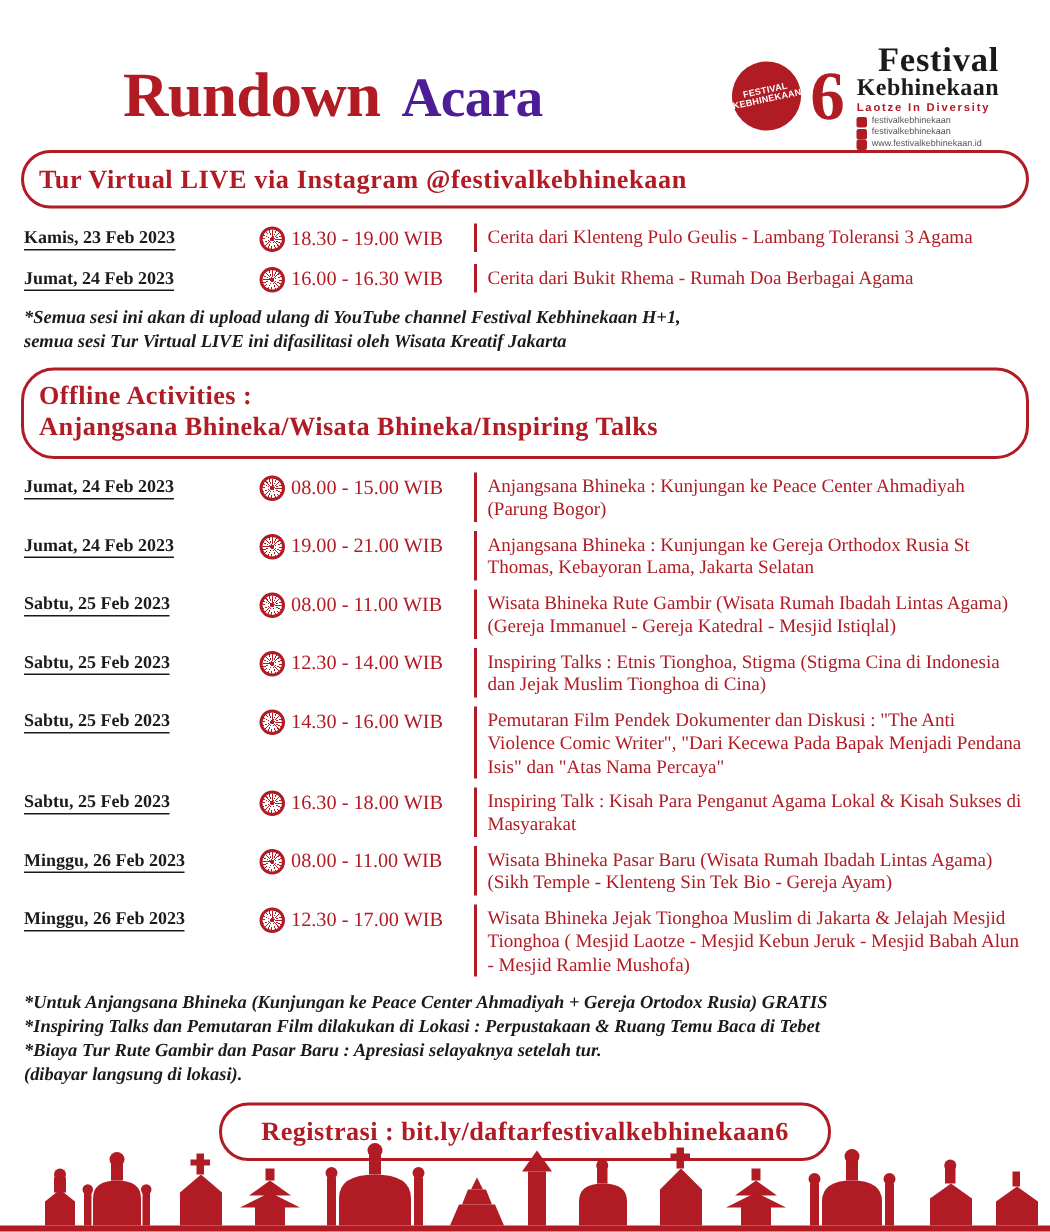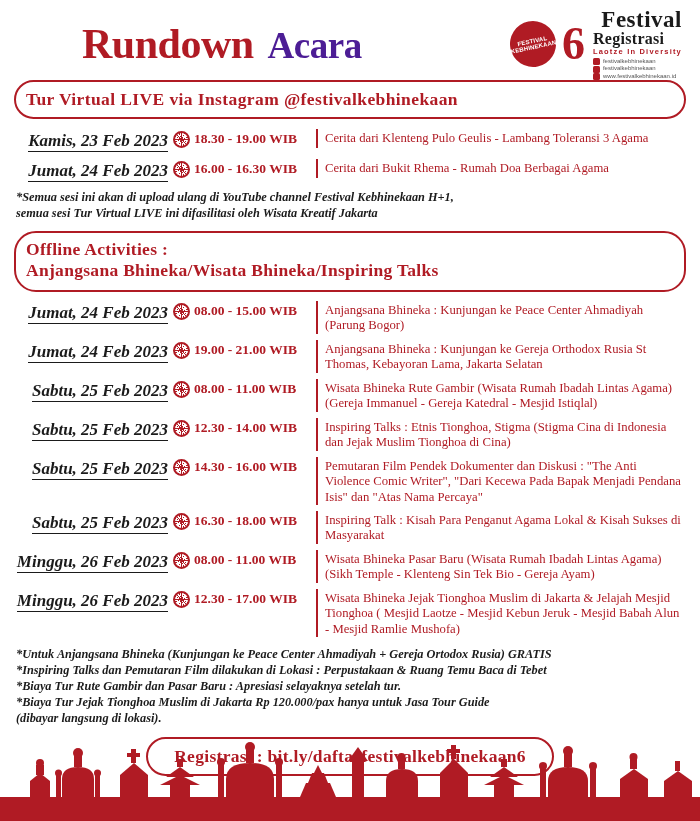--- a/index.html
+++ b/index.html
@@ -14,22 +14,23 @@
     position: relative;
     width: 700px; height: 821px;
     background: #ffffff;
   }
 
   
   .header {
     display: flex;
     align-items: center;
     justify-content: space-between;
-    padding: 14px 18px 4px 24px;
+    padding: 14px 34px 4px 24px;
     height: 78px;
+    margin-top: 20px;
   }
   .title-block {
     display: flex;
     align-items: baseline;
     gap: 14px;
     padding-left: 58px;
   }
   .title-rundown {
     font-family: "Liberation Serif", serif;
     font-weight: bold;
@@ -148,26 +149,24 @@
   }
   .row {
     display: flex;
     align-items: flex-start;
     padding: 3px 0;
   }
   .col-date {
     width: 152px;
     flex: 0 0 152px;
     font-family: "Liberation Serif", serif;
-    font-style: italic;
-    font-weight: bold;
-    font-size: 17px;
+    font-weight: bold;
+    font-size: 12px;
     color: #1b1b1b;
     padding-top: 2px;
-    text-align: right;
   }
   .col-date span.u {
     border-bottom: 1.5px solid #1b1b1b;
     padding-bottom: 1px;
   }
   .col-icon {
     width: 26px;
     flex: 0 0 26px;
     display: flex;
     justify-content: center;
@@ -179,21 +178,21 @@
     border: 2.5px solid #b01b24;
     background:
       radial-gradient(circle, #b01b24 1.4px, transparent 1.5px),
       repeating-conic-gradient(#b01b24 0deg 6deg, #ffffff 6deg 22.5deg);
     position: relative;
   }
   .col-time {
     width: 122px;
     flex: 0 0 122px;
     font-family: "Liberation Serif", serif;
-    font-weight: bold;
+    font-weight: normal;
     font-size: 13.5px;
     color: #b01b24;
     padding-top: 2px;
     white-space: nowrap;
   }
   .col-desc {
     flex: 1 1 auto;
     font-family: "Liberation Serif", serif;
     font-size: 12.7px;
     color: #b01b24;
@@ -258,21 +257,21 @@
   <div class="header">
     <div class="title-block">
       <span class="title-rundown">Rundown</span>
       <span class="title-acara">Acara</span>
     </div>
     <div class="logo-block">
       <div class="logo-badge">FESTIVAL KEBHINEKAAN</div>
       <div class="logo-six">6</div>
       <div class="logo-text">
         <span class="logo-festival">Festival</span>
-        <span class="logo-kebhinekaan">Registrasi</span>
+        <span class="logo-kebhinekaan">Kebhinekaan</span>
         <span class="logo-tagline">Laotze In Diversity</span>
         <div class="logo-socials">
           <div class="social-row">
             <span class="sq-ico"></span>
             <span>festivalkebhinekaan</span>
           </div>
           <div class="social-row">
             <span class="sq-ico"></span>
             <span>festivalkebhinekaan</span>
           </div>
@@ -390,21 +389,20 @@
         </div>
       <div class="col-time">12.30 - 17.00 WIB</div>
       <div class="col-desc">Wisata Bhineka Jejak Tionghoa Muslim di Jakarta &amp; Jelajah Mesjid Tionghoa ( Mesjid Laotze - Mesjid Kebun Jeruk - Mesjid Babah Alun - Mesjid Ramlie Mushofa)</div>
     </div>
   </div>
 
   <div class="notes">
     <div>*Untuk Anjangsana Bhineka (Kunjungan ke Peace Center Ahmadiyah + Gereja Ortodox Rusia) GRATIS</div>
     <div>*Inspiring Talks dan Pemutaran Film dilakukan di Lokasi : Perpustakaan &amp; Ruang Temu Baca di Tebet</div>
     <div>*Biaya Tur Rute Gambir dan Pasar Baru : Apresiasi selayaknya setelah tur.</div>
-    <div>*Biaya Tur Jejak Tionghoa Muslim di Jakarta Rp 120.000/pax hanya untuk Jasa Tour Guide</div>
     <div>(dibayar langsung di lokasi).</div>
   </div>
 
   <div class="reg-wrap">
     <div class="reg">Registrasi : bit.ly/daftarfestivalkebhinekaan6</div>
   </div>
 
   <svg class="skyline" viewBox="0 0 700 86" preserveAspectRatio="none">
     <g fill="#b01b24">
       <rect x="0" y="62" width="700" height="24"></rect>

